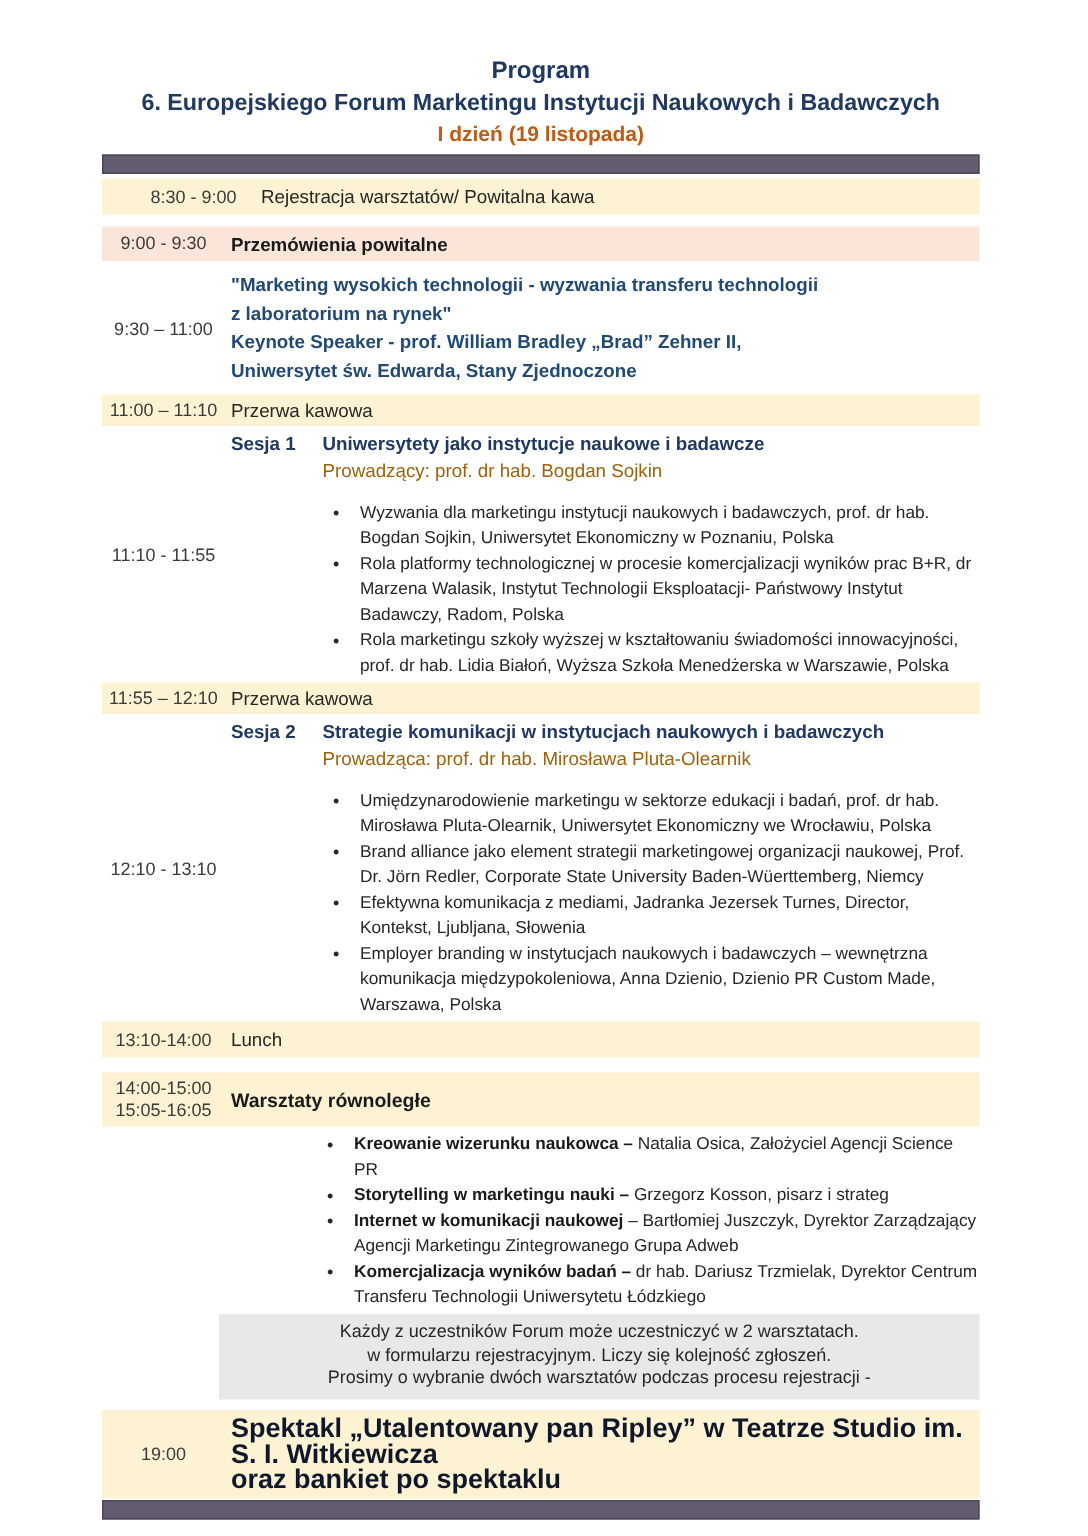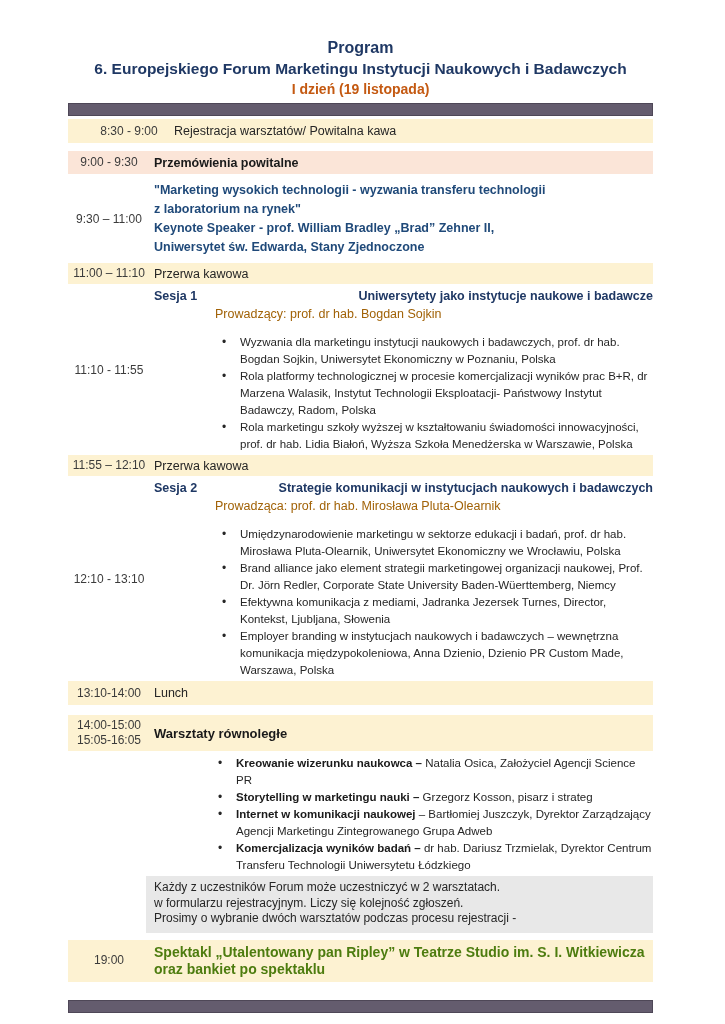--- a/index.html
+++ b/index.html
@@ -35,43 +35,43 @@
   .r-lunch{height:24px;}
 
   
   .r-keynote{padding:7px 0 6px 0;background:#fff;}
   .k-line{font-size:12.5px;font-weight:bold;color:#1f4979;line-height:19px;}
 
   
   .r-session{padding:3px 0 2px 0;background:#fff;}
   .s-head{display:flex;font-size:12.5px;font-weight:bold;color:#1f3864;line-height:18px;}
   .s-label{width:61px;flex-shrink:0;}
-  .s-title{flex:1;text-align:right;}
+  .s-title{flex:1;}
   .s-chair{margin-left:61px;color:#a16207;font-size:12.5px;line-height:18px;}
   .bullets{margin:11px 0 0 68px;}
   .bullet{display:flex;font-size:11.5px;line-height:17px;color:#262626;}
   .dot{width:18px;flex-shrink:0;font-size:12px;}
   .btxt{width:420px;}
   .btxt b{color:#1a1a1a;}
 
   
   .r-workshops{margin-top:10px;height:36px;}
   .r-workshops .time{flex-direction:column;justify-content:center;}
   .r-workshops .content{display:flex;align-items:center;font-size:13px;font-weight:bold;color:#1a1a1a;}
   .w-bullets{padding:4px 0 2px 0;margin-left:150px;}
 
   
   .note-row .content{padding:0;}
   .note-box{background:#e8e8e8;margin-left:-4px;padding:4px 8px 6px 8px;}
-  .note-line{font-size:12px;line-height:15.5px;color:#262626;}
+  .note-line{font-size:12px;line-height:15.5px;color:#262626;text-align:center;}
 
   
   .r-evening{margin-top:7px;padding:4px 0;}
   .r-evening .content{display:flex;flex-direction:column;justify-content:center;}
-  .e-line{font-size:14px;font-weight:bold;color:#4d7c0f;line-height:17px;}
+  .e-line{font-size:18px;font-weight:bold;color:#0f172a;line-height:17px;}
 </style>
 </head>
 <body>
 
 <div class="doc">
 
   <div class="h-title">Program</div>
   <div class="h-sub">6. Europejskiego Forum Marketingu Instytucji Naukowych i Badawczych</div>
   <div class="h-day">I dzień (19 listopada)</div>
 

